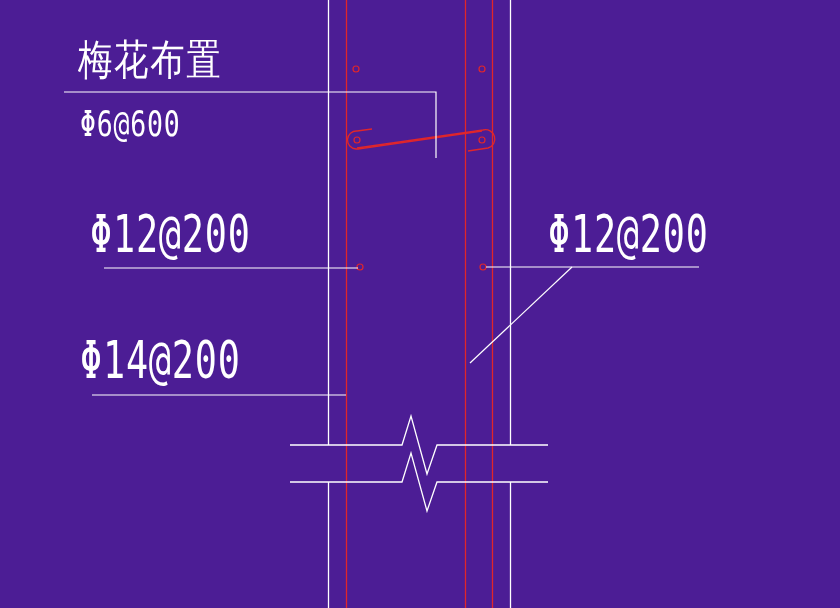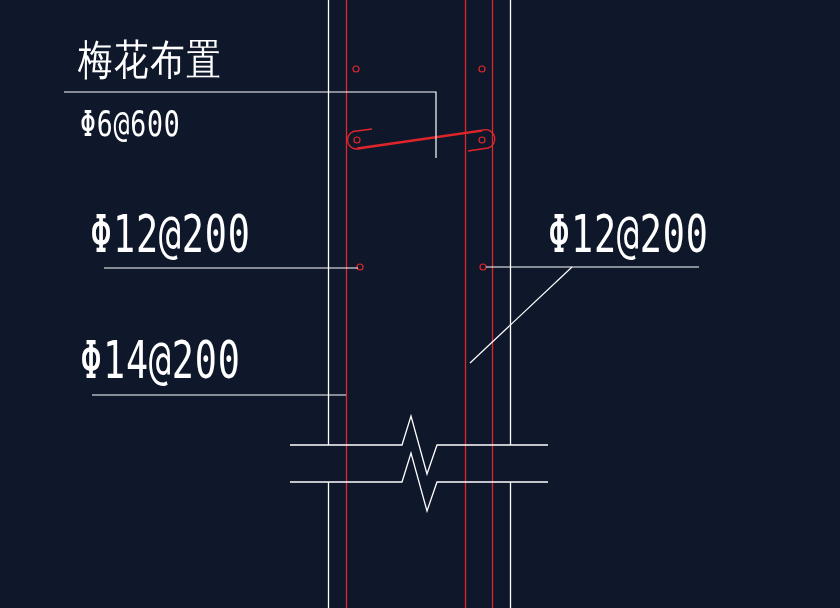--- a/index.html
+++ b/index.html
@@ -1,17 +1,17 @@
 <!DOCTYPE html>
 <html><head>
   <meta charset="utf-8">
   <style>
     html, body { margin: 0; padding: 0; background: #000; }
     body { width: 840px; height: 608px; overflow: hidden; position: relative; font-family: "DejaVu Sans", sans-serif; }
-    #canvas { position: absolute; left: 0; top: 0; width: 840px; height: 608px; background: #0f172a; }
+    #canvas { position: absolute; left: 0; top: 0; width: 840px; height: 608px; background: #4c1d95; }
     .label {
       position: absolute;
       color: #fff;
       font-family: "DejaVu Sans Mono", monospace;
       white-space: nowrap;
       transform-origin: left top;
       line-height: 1;
       letter-spacing: 1px;
       font-weight: 200;
     }

